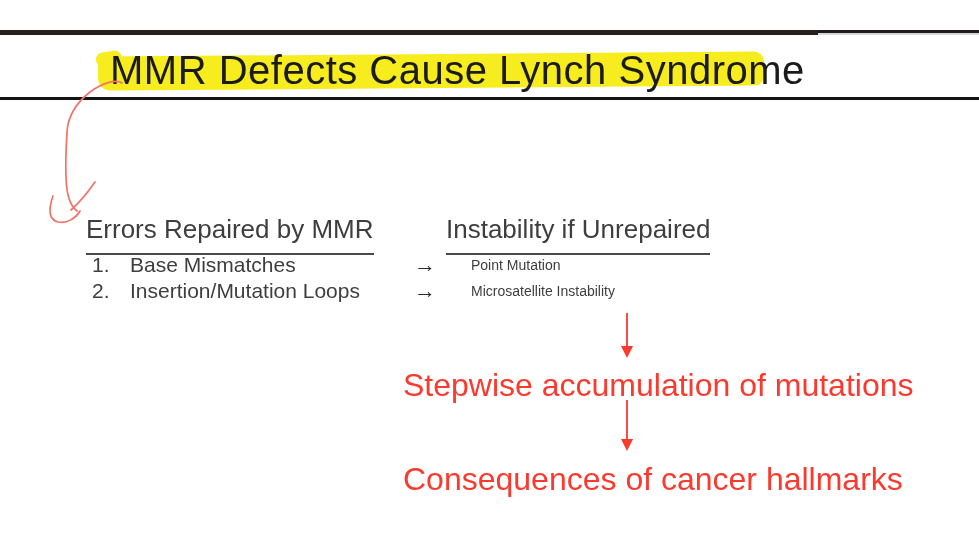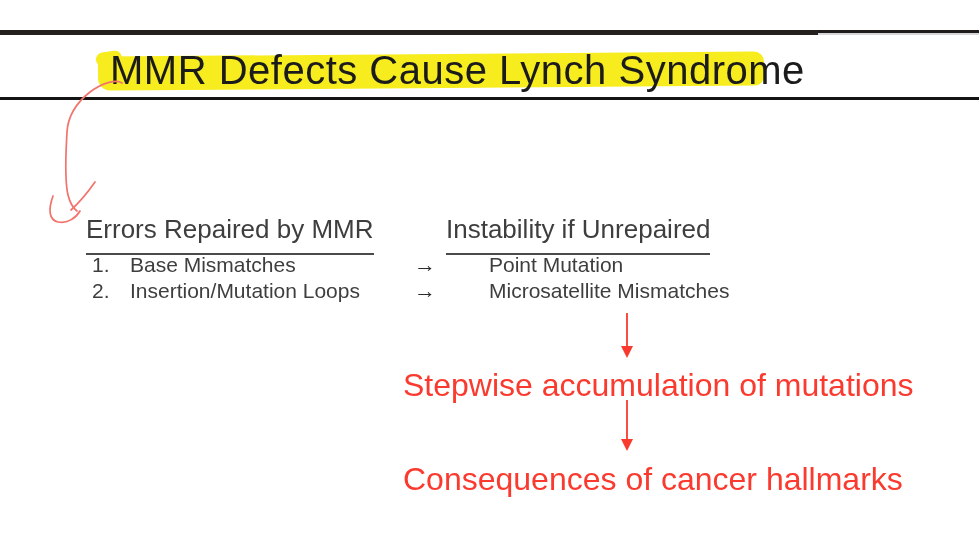--- a/index.html
+++ b/index.html
@@ -33,21 +33,21 @@
 
   
   .col-heading{position:absolute;font-size:26px;line-height:28px;color:var(--body-text);
     border-bottom:2px solid #4a4a4a;padding-bottom:10px;white-space:nowrap;}
   .heading-left{left:86px;top:185px;}
   .heading-right{left:446px;top:185px;}
   .list-num{position:absolute;left:92px;font-size:21px;line-height:26px;color:var(--body-text);}
   .list-text{position:absolute;left:130px;font-size:21px;line-height:26px;color:var(--body-text);white-space:nowrap;}
   .row1{top:222px;} .row2{top:248px;}
   .map-arrow{position:absolute;left:414px;font-size:22px;line-height:26px;font-weight:bold;color:#2a2a2a;}
-  .cons-text{position:absolute;left:489px;font-size:21px;line-height:26px;color:var(--body-text);white-space:nowrap;text-align:right;}
+  .cons-text{position:absolute;left:471px;font-size:14px;line-height:26px;color:var(--body-text);white-space:nowrap;text-align:right;}
 
   
   .flow-arrow{position:absolute;left:619px;}
   .flow-arrow-1{top:283px;}
   .flow-arrow-2{top:370px;}
   .flow-text{position:absolute;left:403px;width:452px;text-align:center;
     font-size:32px;line-height:28px;color:var(--red-text);white-space:nowrap;}
   .flow-text-1{top:341px;}
   .flow-text-2{top:435px;}
 </style>
@@ -76,21 +76,21 @@
   <div class="list-num row1">1.</div>
   <div class="list-text row1">Base Mismatches</div>
   <div class="list-num row2">2.</div>
   <div class="list-text row2">Insertion/Mutation Loops</div>
 
   <div class="map-arrow row1">→</div>
   <div class="map-arrow row2">→</div>
 
   <div class="col-heading heading-right">Instability if Unrepaired</div>
   <div class="cons-text row1">Point Mutation</div>
-  <div class="cons-text row2">Microsatellite Mismatches</div>
+  <div class="cons-text row2">Microsatellite Instability</div>
 
   <svg class="flow-arrow flow-arrow-1" width="16" height="46" viewBox="0 0 16 46">
     <line x1="8" y1="0" x2="8" y2="34" stroke="#fa3a2e" stroke-width="1.8"></line>
     <polygon points="2,33 14,33 8,45" fill="#fa3a2e"></polygon>
   </svg>
   <div class="flow-text flow-text-1">Stepwise accumulation of mutations</div>
   <svg class="flow-arrow flow-arrow-2" width="16" height="52" viewBox="0 0 16 52">
     <line x1="8" y1="0" x2="8" y2="40" stroke="#fa3a2e" stroke-width="1.8"></line>
     <polygon points="2,39 14,39 8,51" fill="#fa3a2e"></polygon>
   </svg>

